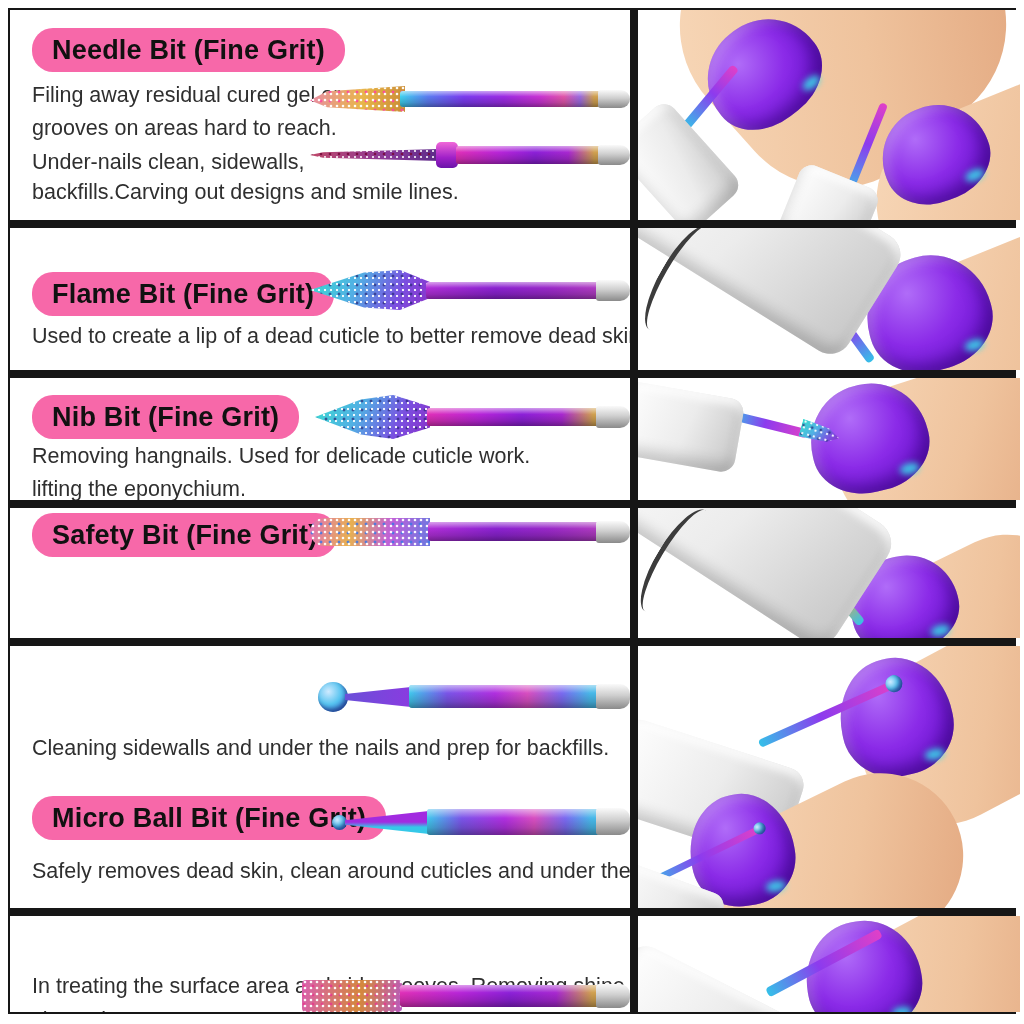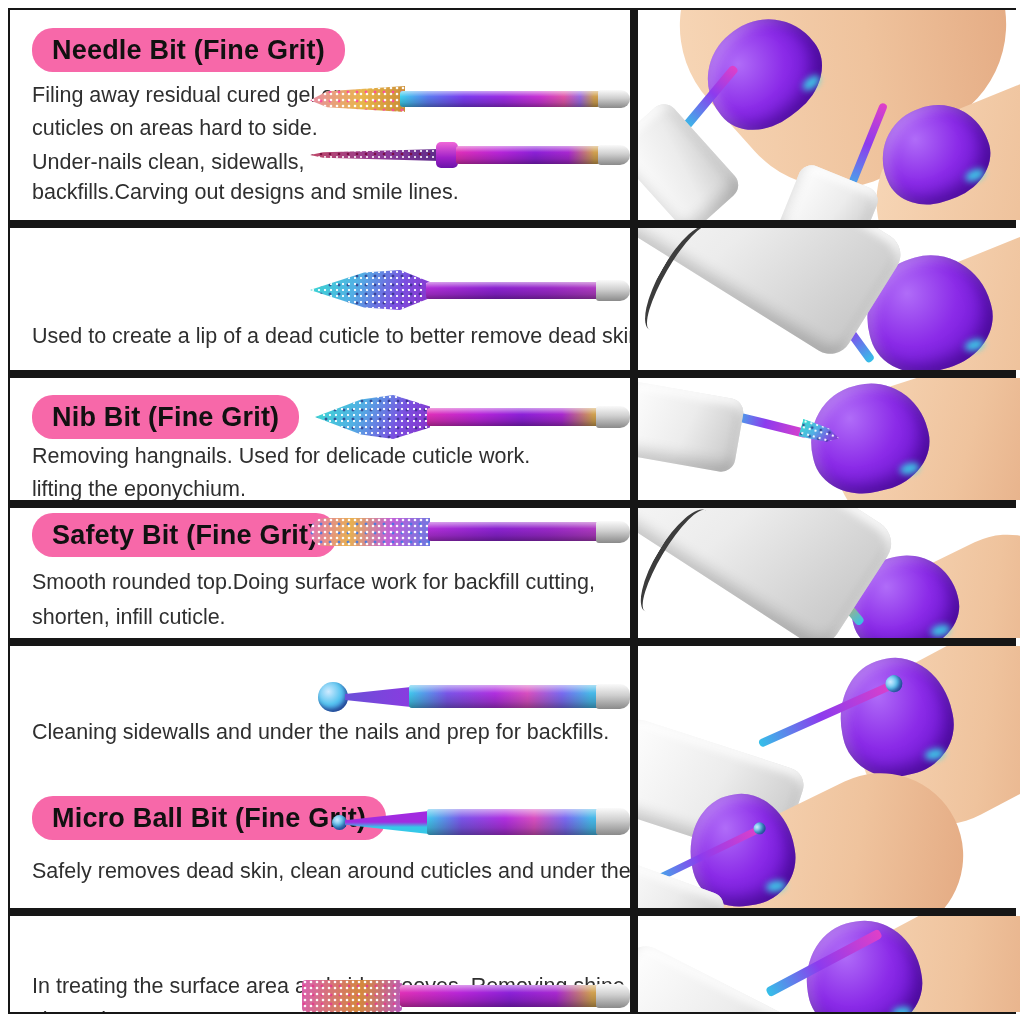--- a/index.html
+++ b/index.html
@@ -68,21 +68,21 @@
 </head>
 <body>
 
 <div class="frame">
 
   <div class="cell">
     <div class="pill" style="top:18px">
       <span>Needle Bit (Fine Grit)</span>
       </div>
     <div class="desc" style="top:73px">Filing away residual cured gel or</div>
-    <div class="desc" style="top:106px">cuticles on areas hard to side.</div>
+    <div class="desc" style="top:106px">grooves on areas hard to reach.</div>
     <div class="desc" style="top:140px">Under-nails clean, sidewalls,</div>
     <div class="desc" style="top:170px">backfills.Carving out designs and smile lines.</div>
 
     <div class="bit" style="left:300px;right:0;top:74px;height:30px">
       <div class="gl gl-gold" style="left:0;top:2px;width:95px;height:26px;clip-path:polygon(0 55%,18% 20%,100% 0,100% 100%,18% 82%)"></div>
       <div class="shaft sh-rainbow" style="left:90px;right:30px;top:7px;height:16px"></div>
       <div class="cap" style="right:0;top:6px;width:32px;height:18px"></div>
     </div>
     <div class="bit" style="left:300px;right:0;top:128px;height:34px">
       <div class="gl gl-dark" style="left:0;top:11px;width:130px;height:12px;clip-path:polygon(0 50%,10% 28%,100% 0,100% 100%,10% 72%)"></div>
@@ -97,20 +97,23 @@
     <div class="ph nail" style="left:66px;top:12px;width:118px;height:102px;transform:rotate(-38deg)"></div>
     <div class="ph bline" style="left:68px;top:48px;width:9px;height:78px;transform:rotate(40deg)"></div>
     <div class="ph hand" style="left:2px;top:98px;width:74px;height:118px;transform:rotate(-42deg)"></div>
     <div class="ph finger" style="left:235px;top:86px;width:270px;height:175px;transform:rotate(-22deg)"></div>
     <div class="ph nail" style="left:243px;top:96px;width:108px;height:96px;transform:rotate(-22deg)"></div>
     <div class="ph bline" style="left:224px;top:90px;width:8px;height:98px;transform:rotate(22deg)"></div>
     <div class="ph hand" style="left:148px;top:164px;width:84px;height:80px;transform:rotate(22deg)"></div>
   </div>
 
   <div class="cell">
+    <div class="pill" style="top:44px">
+      <span>Flame Bit (Fine Grit)</span>
+      </div>
     <div class="desc" style="top:96px">Used to create a lip of a dead cuticle to better remove dead skin.</div>
 
     <div class="bit" style="left:300px;right:0;top:40px;height:44px">
       <div class="gl gl-teal" style="left:0;top:2px;width:120px;height:40px;clip-path:polygon(0 50%,45% 6%,75% 0,100% 30%,100% 70%,75% 100%,45% 94%)"></div>
       <div class="shaft sh-purple" style="left:116px;right:30px;top:14px;height:17px"></div>
       <div class="cap" style="right:0;top:12px;width:34px;height:21px"></div>
     </div>
   </div>
 
   <div class="cell">
@@ -140,40 +143,38 @@
     <div class="ph nail" style="left:172px;top:6px;width:118px;height:108px;transform:rotate(-14deg)"></div>
     <div class="ph bline h" style="left:92px;top:42px;width:78px;height:9px;transform:rotate(14deg)"></div>
     <div class="ph gl gl-teal" style="left:162px;top:46px;width:40px;height:18px;transform:rotate(16deg);clip-path:polygon(0 0,70% 12%,100% 50%,70% 88%,0 100%)"></div>
     <div class="ph hand" style="left:-18px;top:12px;width:120px;height:74px;transform:rotate(10deg)"></div>
   </div>
 
   <div class="cell">
     <div class="pill" style="top:5px">
       <span>Safety Bit (Fine Grit)</span>
       </div>
-    <div class="desc" style="top:62px">Smooth rounded top.Doing surface work for backfill cutting,</div>
-    <div class="desc" style="top:97px">shorten, infill cuticle.</div>
 
     <div class="bit" style="left:300px;right:0;top:10px;height:36px">
       <div class="gl gl-multi" style="left:0;top:0;width:120px;height:28px;border-radius:14px 0 0 14px"></div>
       <div class="shaft sh-purple" style="left:118px;right:30px;top:4px;height:19px"></div>
       <div class="cap" style="right:0;top:3px;width:34px;height:22px"></div>
     </div>
   </div>
 
   <div class="cell">
     <div class="ph finger" style="left:228px;top:42px;width:220px;height:150px;transform:rotate(-26deg)"></div>
     <div class="ph nail" style="left:212px;top:48px;width:108px;height:96px;transform:rotate(-14deg)"></div>
     <div class="ph bline" style="left:196px;top:52px;width:9px;height:72px;transform:rotate(-40deg);background:linear-gradient(180deg,#8c3bee,#e8a84a 55%,#35c0e8)"></div>
     <div class="ph hand" style="left:-70px;top:-70px;width:320px;height:140px;transform:rotate(33deg);border-radius:24px"></div>
     <div class="ph seam" style="left:18px;top:-6px;height:118px;transform:rotate(31deg)"></div>
   </div>
 
   <div class="cell">
-    <div class="desc" style="top:74px">Cleaning sidewalls and under the nails and prep for backfills.</div>
+    <div class="desc" style="top:90px">Cleaning sidewalls and under the nails and prep for backfills.</div>
 
     <div class="bit" style="left:308px;right:0;top:32px;height:40px">
       <div class="ballglit" style="left:0;top:4px;width:30px;height:30px;border-radius:50%"></div>
       <div style="left:27px;top:9px;width:66px;height:20px;clip-path:polygon(0 35%,100% 0,100% 100%,0 65%);background:linear-gradient(90deg,#6a50d8,#8a3be0)"></div>
       <div class="shaft sh-iris" style="left:91px;right:30px;top:7px;height:23px"></div>
       <div class="cap" style="right:0;top:6px;width:34px;height:25px"></div>
     </div>
 
     <div class="pill" style="top:150px">
       <span>Micro Ball Bit (Fine Grit)</span>

